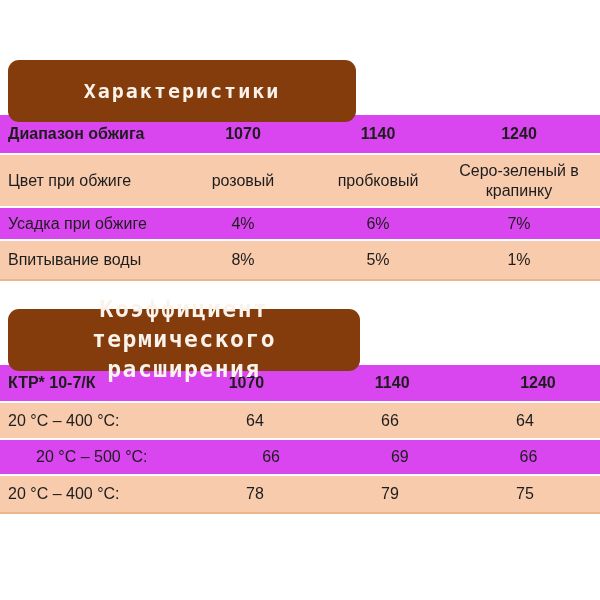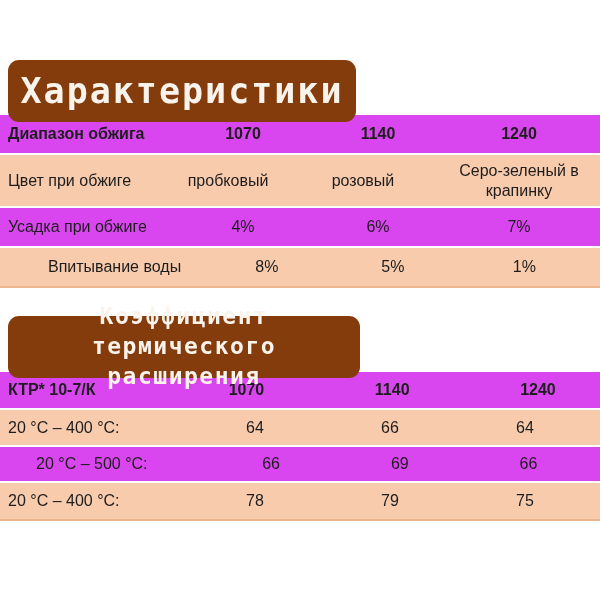--- a/index.html
+++ b/index.html
@@ -10,21 +10,21 @@
   }
   .title-box{
     position:relative;z-index:2;
     background:#843C0C;color:#FAF3EC;
     border-radius:11px;
     display:flex;align-items:center;justify-content:center;
     text-align:center;
     font-family:"DejaVu Sans Mono","Liberation Mono",monospace;
     font-weight:bold;
   }
-  #box1{margin:60px 0 0 8px;width:348px;height:62px;font-size:35px;letter-spacing:2px;}
+  #box1{margin:60px 0 0 8px;width:348px;height:62px;font-size:20px;letter-spacing:2px;}
   #box2{margin:28px 0 0 8px;width:352px;height:62px;font-size:23px;letter-spacing:1.5px;line-height:1.3;padding:0 6px;box-sizing:border-box;}
   .tbl{position:relative;z-index:1;width:600px;}
   #tbl1{margin-top:-7px;}
   #tbl2{margin-top:-6px;}
   .row{display:flex;margin-bottom:2px;}
   .row.last{margin-bottom:0;border-bottom:2px solid #EBB68F;}
   .light{background:#d946ef;}
   .dark{background:#F8CBAD;}
   .cell{
     display:flex;align-items:center;justify-content:center;
@@ -34,43 +34,43 @@
   .t1 .label{width:28%;}
   .t1 .c1{width:25%;}
   .t1 .c2{width:20%;}
   .t1 .c3{width:27%;}
   .t2 .label{width:30%;}
   .t2 .c1{width:25%;}
   .t2 .c2{width:20%;}
   .t2 .c3{width:25%;}
   .bold{font-weight:bold;}
   
-  .r1a{height:38px;} .r1b{height:51px;} .r1c{height:38px;} .r1d{height:38px;padding-left:40px;}
+  .r1a{height:38px;} .r1b{height:51px;} .r1c{height:31px;} .r1d{height:38px;}
   .r2a{height:36px;gap:34px;} .r2b{height:35px;} .r2c{height:34px;padding-left:28px;} .r2d{height:36px;}
 </style>
 </head>
 <body>
 
 <div>
 
   <div id="box1" class="title-box">
     <span>Характеристики</span>
   </div>
 
   <div id="tbl1" class="tbl t1">
     <div class="row light r1a">
       <div class="cell label bold">Диапазон обжига</div>
       <div class="cell c1 bold">1070</div>
       <div class="cell c2 bold">1140</div>
       <div class="cell c3 bold">1240</div>
     </div>
     <div class="row dark r1b">
       <div class="cell label">Цвет при обжиге</div>
+      <div class="cell c1">розовый</div>
       <div class="cell c2">пробковый</div>
-      <div class="cell c1">розовый</div>
       <div class="cell c3">Серо-зеленый в крапинку</div>
     </div>
     <div class="row light r1c">
       <div class="cell label">Усадка при обжиге</div>
       <div class="cell c1">4%</div>
       <div class="cell c2">6%</div>
       <div class="cell c3">7%</div>
     </div>
     <div class="row dark r1d last">
       <div class="cell label">Впитывание воды</div>

